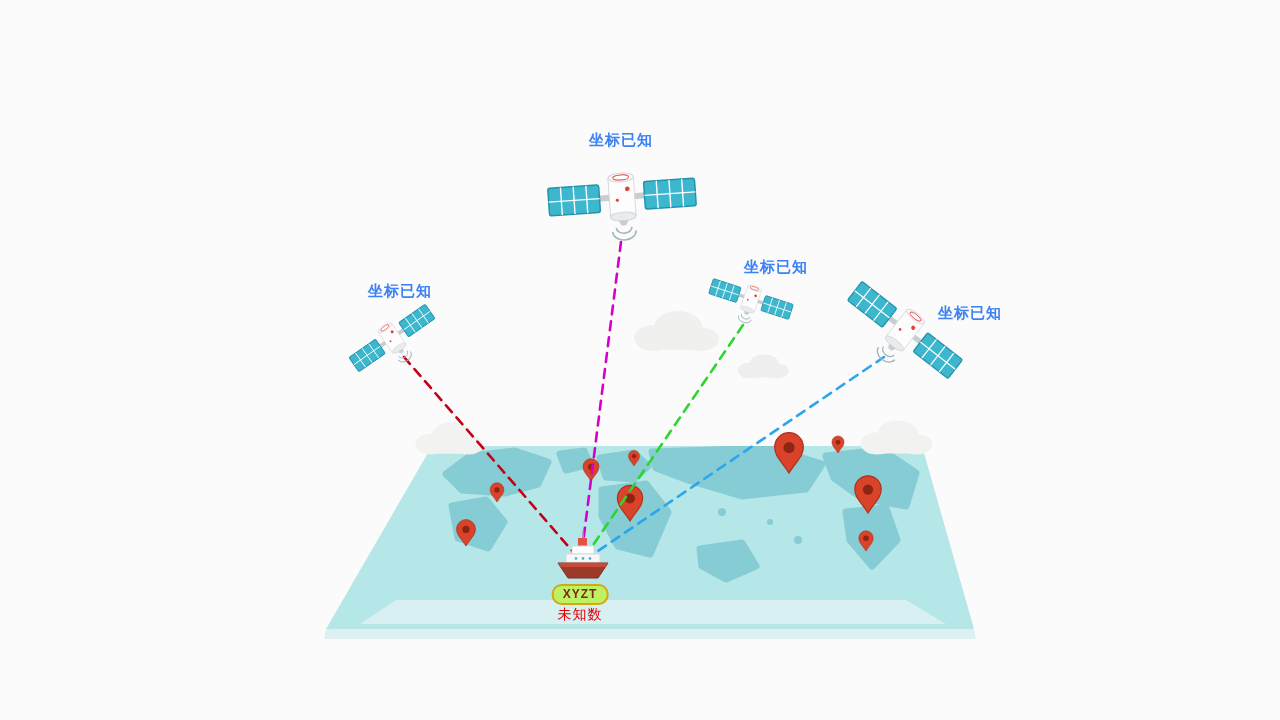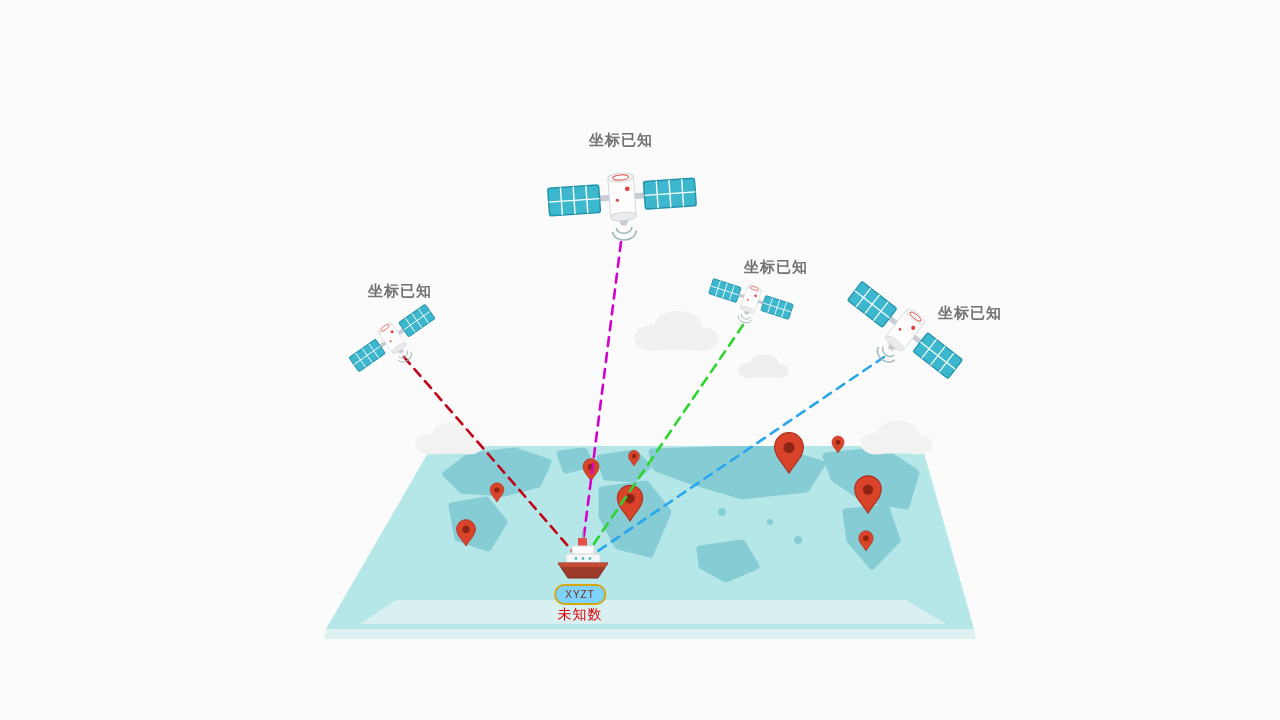--- a/index.html
+++ b/index.html
@@ -16,35 +16,35 @@
     overflow: hidden;
     margin: 0 auto;
   }
   .stage svg {
     position: absolute;
     inset: 0;
   }
   .sat-label {
     position: absolute;
     transform: translateX(-50%);
-    color: #737373;
+    color: #3b82f6;
     font-size: 15px;
     font-weight: 700;
     letter-spacing: 1px;
     white-space: nowrap;
   }
   .ship-badge {
     position: absolute;
     transform: translateX(-50%);
-    background: #7dd3fc;
+    background: #bef264;
     border: 2px solid #d7a70f;
     border-radius: 10px;
     padding: 0 9px;
-    font-size: 10px;
-    font-weight: 400;
+    font-size: 12px;
+    font-weight: 700;
     color: #7a2a12;
     line-height: 17px;
     letter-spacing: 1px;
     white-space: nowrap;
   }
   .ship-caption {
     position: absolute;
     transform: translateX(-50%);
     color: #e60000;
     font-size: 14px;

